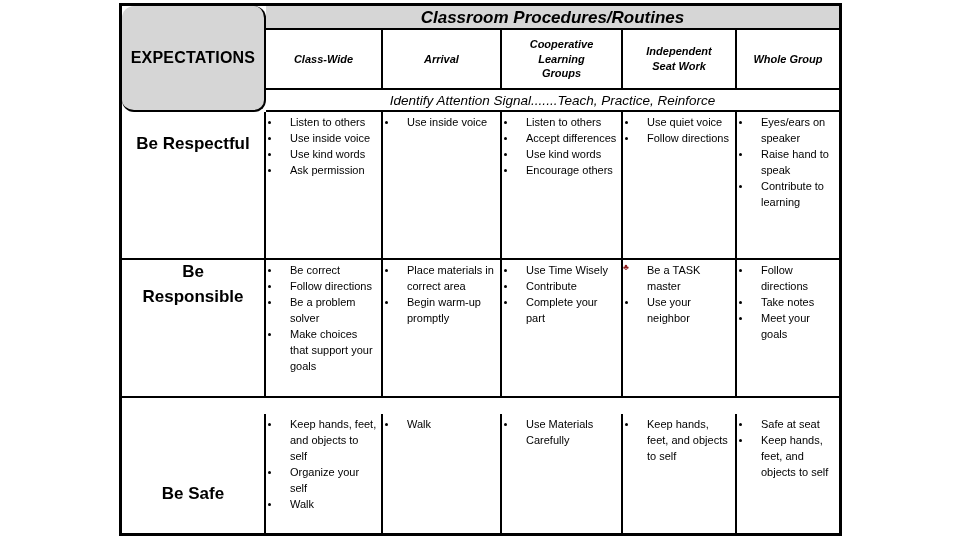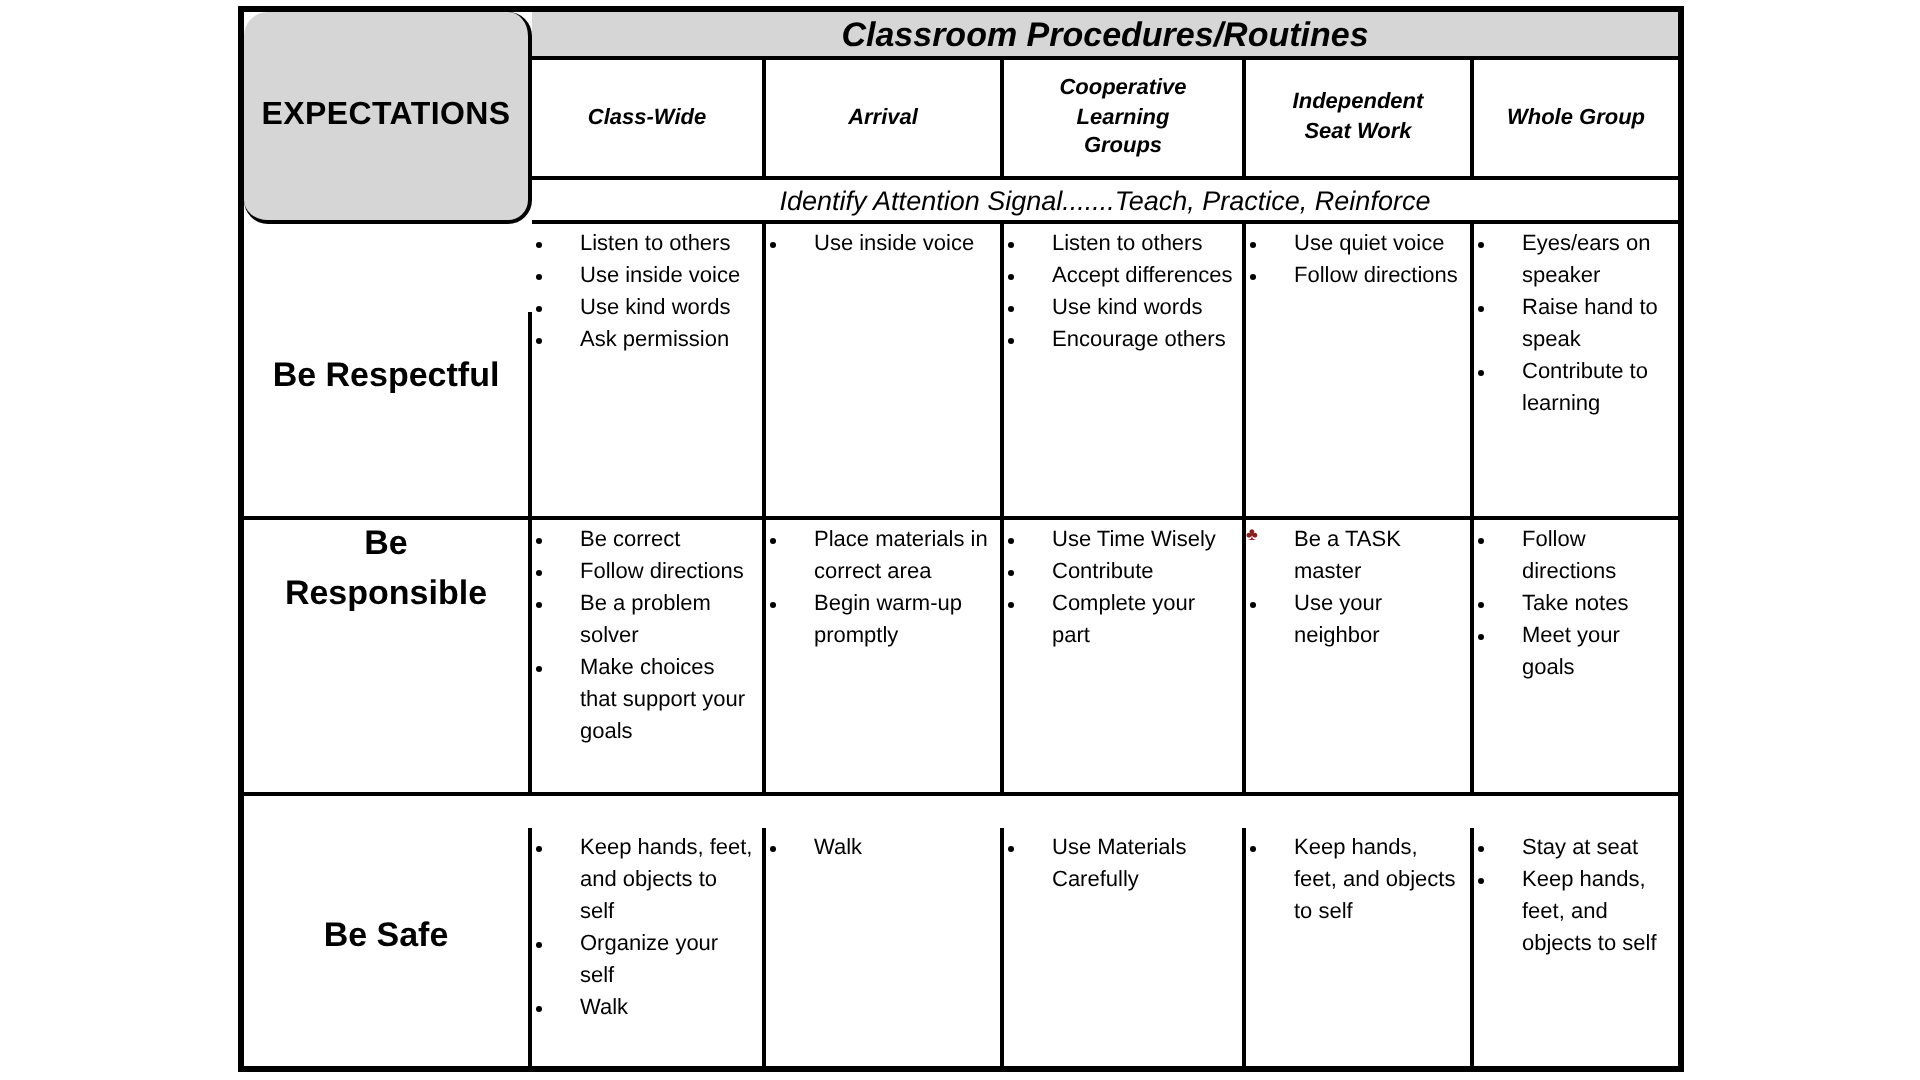--- a/index.html
+++ b/index.html
@@ -55,23 +55,23 @@
   .signal-cell {
     grid-area: 3 / 2 / 4 / 7;
     display: flex; align-items: center; justify-content: center;
     font-weight: normal; font-style: italic; font-size: 13.5px;
   }
   .label-cell {
     display: flex; justify-content: center; align-items: flex-start;
     font-weight: bold; font-size: 17px; text-align: center;
     white-space: pre-line; line-height: 1.45;
   }
-  .pt1 { padding-top: 20px; margin-top: 44px; }
+  .pt1 { padding-top: 20px; }
   .pt2 { }
-  .pt3 { padding-top: 42px; }
+  .pt3 { padding-top: 42px; align-items: center; }
 
   .cell ul { list-style: none; margin: 0; padding: 3px 3px 0 0; }
   .cell li {
     position: relative;
     padding-left: 24px;
     font-weight: normal; font-size: 11px; line-height: 1.45;
   }
   .cell.wrap-outdent li { padding-left: 0; text-indent: 24px; }
   .cell li .bullet.dot {
     position: absolute; left: 2px; top: 6px;
@@ -215,19 +215,19 @@
           <li><span class="bullet dot"></span><span>Use Materials Carefully</span></li>
         </ul>
     </div>
     <div class="c cell nb" style="grid-row:6; grid-column:5">
       <ul>
           <li><span class="bullet dot"></span><span>Keep hands, feet, and objects to self</span></li>
         </ul>
     </div>
     <div class="c cell nr nb" style="grid-row:6; grid-column:6">
       <ul>
-          <li><span class="bullet dot"></span><span>Stay at seat</span></li>
+          <li><span class="bullet dot"></span><span>Safe at seat</span></li>
           <li><span class="bullet dot"></span><span>Keep hands, feet, and objects to self</span></li>
         </ul>
     </div>
 
   </div>
 </div>
 
 </body></html>

